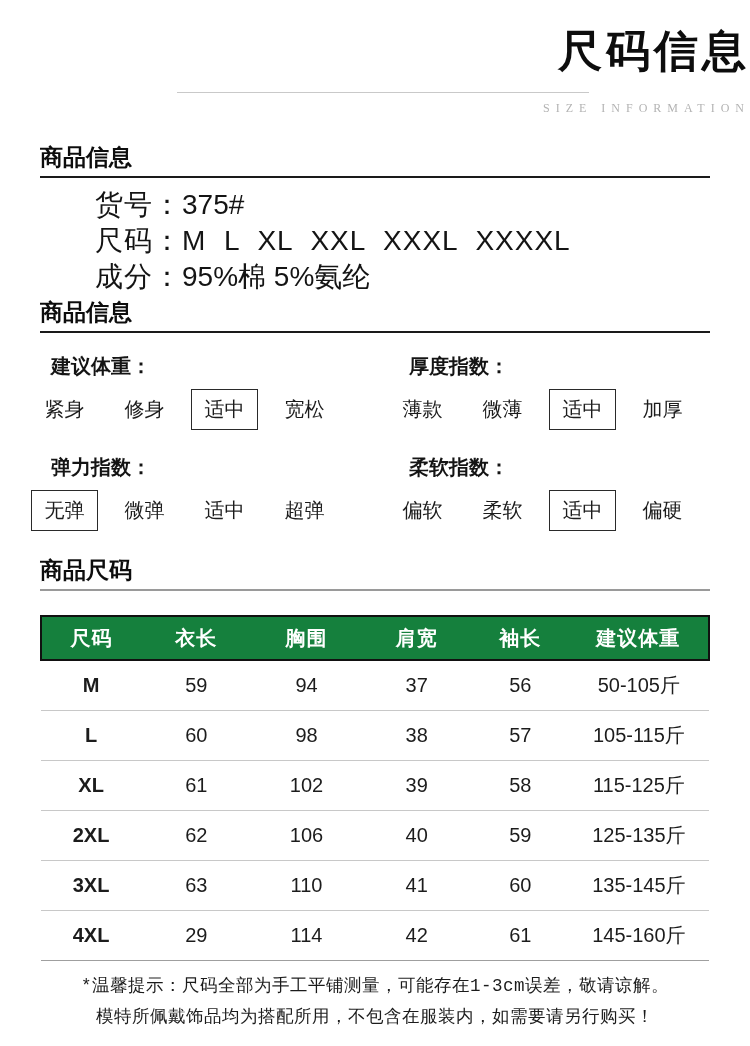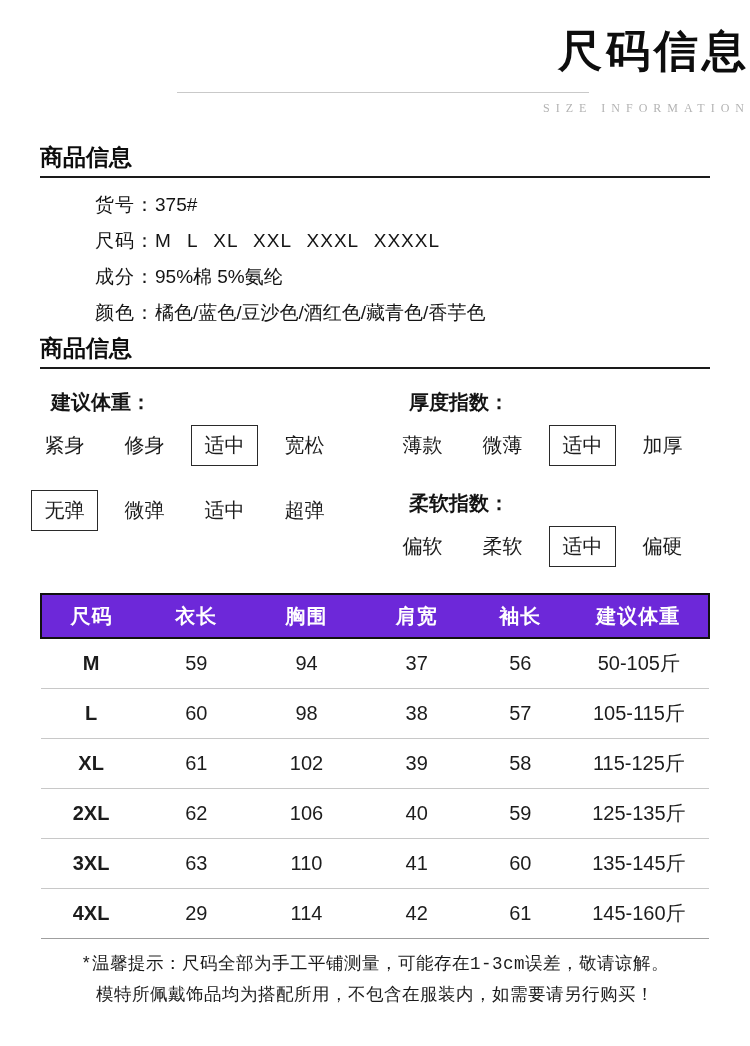--- a/index.html
+++ b/index.html
@@ -44,21 +44,21 @@
     line-height: 26px;
     padding-bottom: 6px;
     border-bottom: 2px solid #1a1a1a;
     color: #0d0d0d;
   }
   .sec-heading.gray { border-bottom-color: #9a9a9a; }
   #product-info { margin-top: 28px; }
 
   
   .detail-list { padding: 9px 0 0 55px; }
-  .detail-row { font-size: 19px; line-height: 36px; white-space: nowrap; }
+  .detail-row { font-size: 28px; line-height: 36px; white-space: nowrap; }
   .detail-label { letter-spacing: 1px; }
   .detail-row.sizes .detail-value { word-spacing: 9px; letter-spacing: 1px; }
 
   
   #index-section { margin-top: 4px; }
   .index-grid {
     display: grid;
     grid-template-columns: 358px 1fr;
     row-gap: 24px;
     margin-top: 20px;
@@ -84,21 +84,21 @@
   
   #size-section { margin-top: 26px; }
   table {
     width: 100%;
     border-collapse: collapse;
     table-layout: fixed;
     margin-top: 24px;
     font-size: 20px;
   }
   thead th {
-    background: #6d28d9;
+    background: #15803d;
     color: #ffffff;
     font-weight: 700;
     height: 44px;
     border-top: 2px solid #111;
     border-bottom: 2px solid #111;
     letter-spacing: 1px;
   }
   thead th:first-child { border-left: 2px solid #111; }
   thead th:last-child  { border-right: 2px solid #111; }
   tbody td {
@@ -134,23 +134,20 @@
   <div class="detail-list">
     <div class="detail-row">
       <span class="detail-label">货号：</span><span class="detail-value">375#</span>
     </div>
     <div class="detail-row sizes">
       <span class="detail-label">尺码：</span><span class="detail-value">M L XL XXL XXXL XXXXL</span>
     </div>
     <div class="detail-row">
       <span class="detail-label">成分：</span><span class="detail-value">95%棉 5%氨纶</span>
     </div>
-    <div class="detail-row">
-      <span class="detail-label">颜色：</span><span class="detail-value">橘色/蓝色/豆沙色/酒红色/藏青色/香芋色</span>
-    </div>
   </div>
 </section>
 
 <section id="index-section">
   <h2 class="sec-heading">商品信息</h2>
   <div class="index-grid">
 
     <div class="index-group">
       <div class="index-label">建议体重：</div>
       <div class="opts">
@@ -165,20 +162,21 @@
       <div class="index-label">厚度指数：</div>
       <div class="opts">
         <span class="opt">薄款</span>
         <span class="opt">微薄</span>
         <span class="opt boxed">适中</span>
         <span class="opt">加厚</span>
       </div>
     </div>
 
     <div class="index-group">
+      <div class="index-label">弹力指数：</div>
       <div class="opts">
         <span class="opt boxed">无弹</span>
         <span class="opt">微弹</span>
         <span class="opt">适中</span>
         <span class="opt">超弹</span>
       </div>
     </div>
 
     <div class="index-group">
       <div class="index-label">柔软指数：</div>
@@ -187,20 +185,21 @@
         <span class="opt">柔软</span>
         <span class="opt boxed">适中</span>
         <span class="opt">偏硬</span>
       </div>
     </div>
 
   </div>
 </section>
 
 <section id="size-section">
+  <h2 class="sec-heading gray">商品尺码</h2>
   <table>
     <colgroup>
       <col style="width:15%">
         <col style="width:16.5%">
         <col style="width:16.5%">
       <col style="width:16.5%">
         <col style="width:14.5%">
         <col style="width:21%">
     </colgroup>
     <thead>

